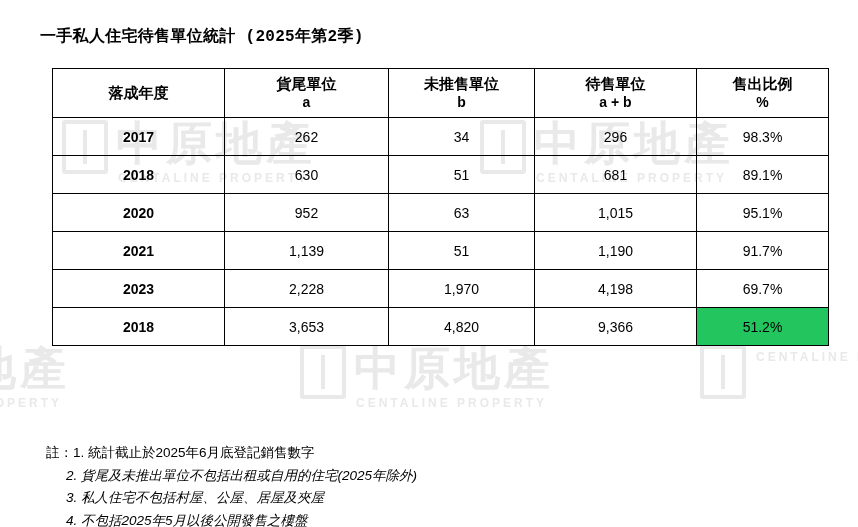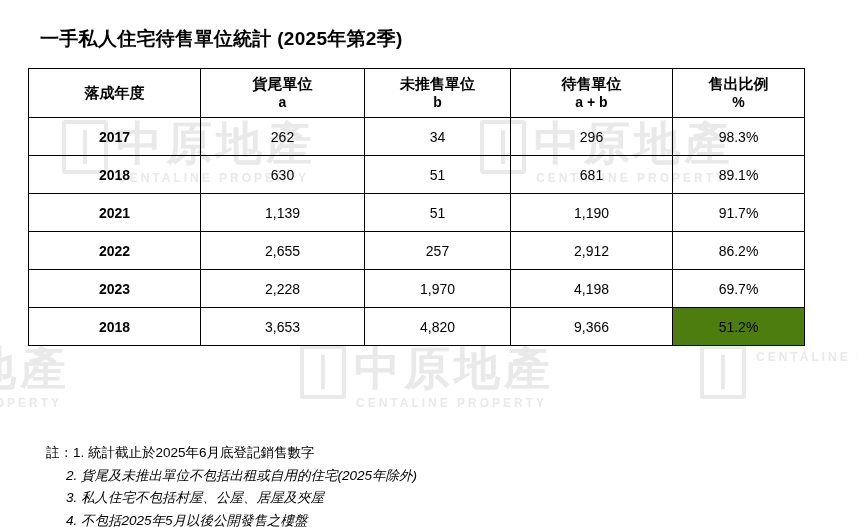--- a/index.html
+++ b/index.html
@@ -74,28 +74,29 @@
   .page {
     position: relative;
     z-index: 1;
     padding: 0;
   }
 
   .title {
     position: absolute;
     left: 40px;
     top: 26px;
-    font-size: 19px;
+    font-size: 16px;
     font-weight: bold;
     letter-spacing: 0.3px;
+    font-family: Liberation Mono, monospace;
   }
 
   table.stats {
     position: absolute;
-    left: 28px;
+    left: 52px;
     top: 68px;
     width: 776px;
     border-collapse: collapse;
     table-layout: fixed;
   }
   table.stats th,
   table.stats td {
     border: 1px solid #000000;
     text-align: center;
     vertical-align: middle;
@@ -120,21 +121,21 @@
     font-weight: bold;
     font-size: 15px;
   }
   col.c-year  { width: 172px; }
   col.c-a     { width: 164px; }
   col.c-b     { width: 146px; }
   col.c-ab    { width: 162px; }
   col.c-pct   { width: 132px; }
 
   td.highlight {
-    background: #4d7c0f;
+    background: #22c55e;
   }
 
   .notes {
     position: absolute;
     left: 46px;
     top: 442px;
     font-size: 13.5px;
     line-height: 1.68;
   }
   .notes .note-line {
@@ -239,34 +240,34 @@
         <td>98.3%</td>
       </tr>
       <tr>
         <td class="year">2018</td>
         <td>630</td>
         <td>51</td>
         <td>681</td>
         <td>89.1%</td>
       </tr>
       <tr>
+        <td class="year">2020</td>
+        <td>952</td>
+        <td>63</td>
+        <td>1,015</td>
+        <td>95.1%</td>
+      </tr>
+      <tr>
         <td class="year">2021</td>
         <td>1,139</td>
         <td>51</td>
         <td>1,190</td>
         <td>91.7%</td>
       </tr>
       <tr>
-        <td class="year">2022</td>
-        <td>2,655</td>
-        <td>257</td>
-        <td>2,912</td>
-        <td>86.2%</td>
-      </tr>
-      <tr>
         <td class="year">2023</td>
         <td>2,228</td>
         <td>1,970</td>
         <td>4,198</td>
         <td>69.7%</td>
       </tr>
       <tr>
         <td class="year">2018</td>
         <td>3,653</td>
         <td>4,820</td>

